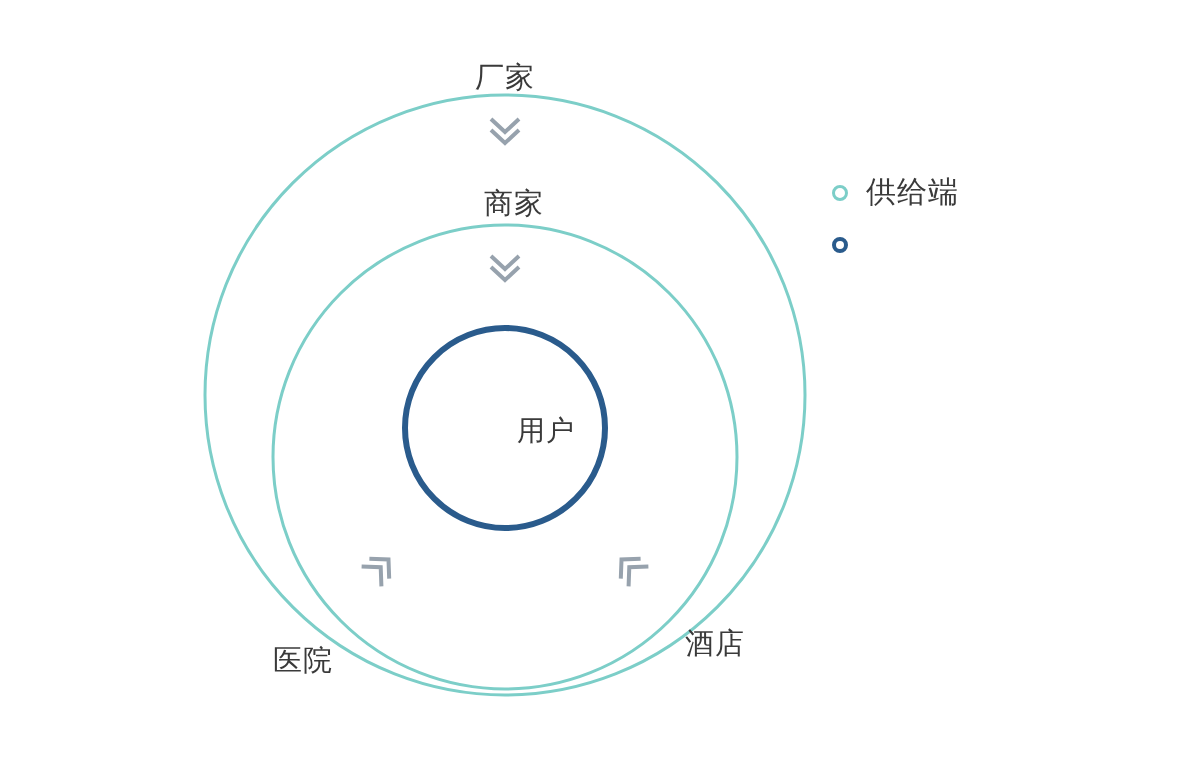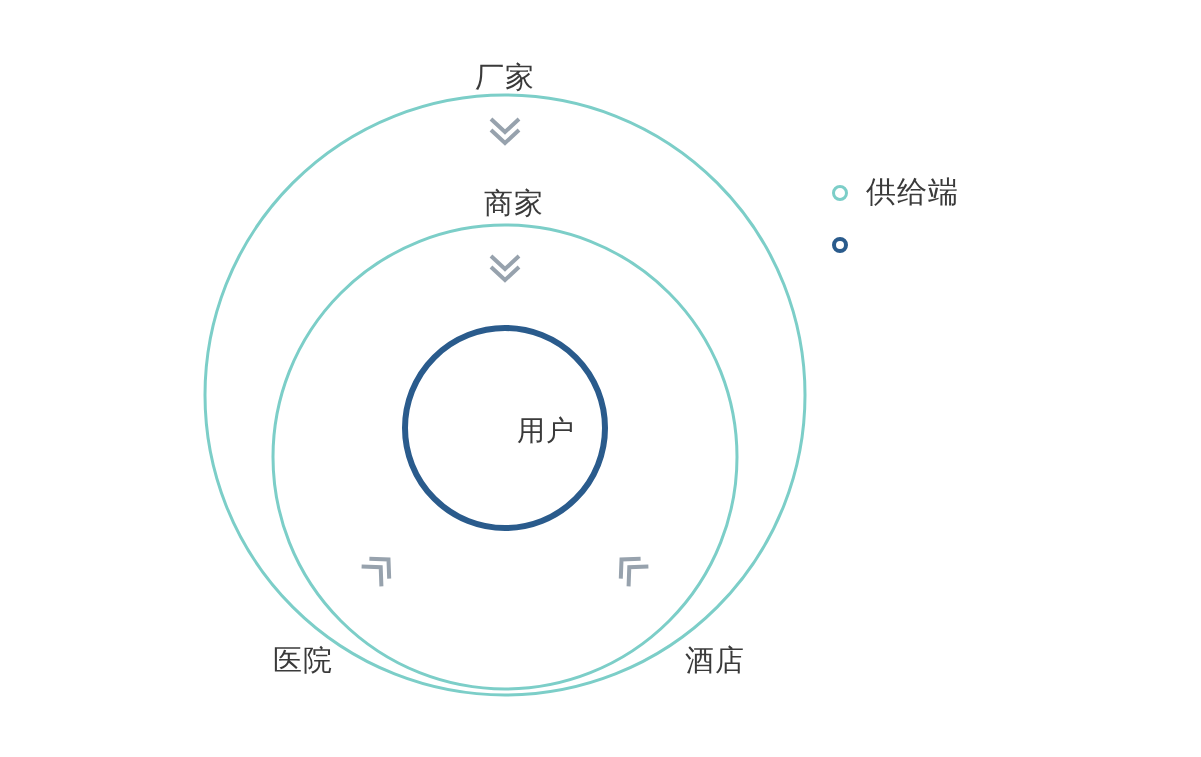--- a/index.html
+++ b/index.html
@@ -29,21 +29,21 @@
     font-size:29px;
     font-weight:500;
     letter-spacing:1px;
     color:var(--text);
     white-space:nowrap;
   }
   .lbl-top{left:505px;top:58px;}
   .lbl-mid{left:507px;top:184px;margin-left:7px;}
   .lbl-center{left:505px;top:412px;font-size:28px;margin-left:41px;}
   .lbl-bl{left:303px;top:641px;}
-  .lbl-br{left:715px;top:641px;}
+  .lbl-br{left:715px;top:624px;}
   .legend{
     position:absolute;
     left:832px;
     top:172px;
     display:flex;
     flex-direction:column;
     gap:24px;
   }
   .legend-item{
     display:flex;

